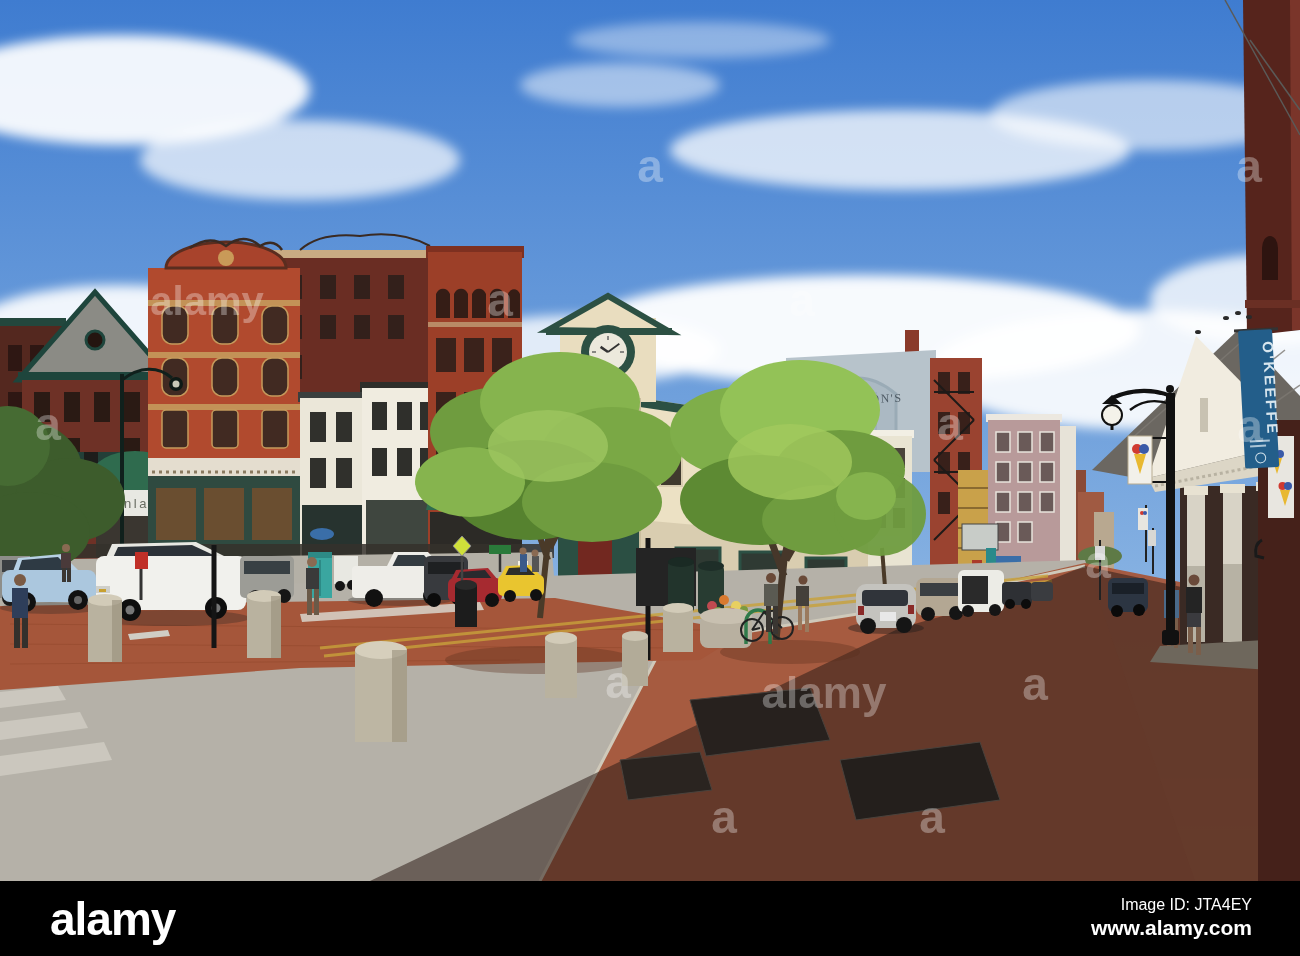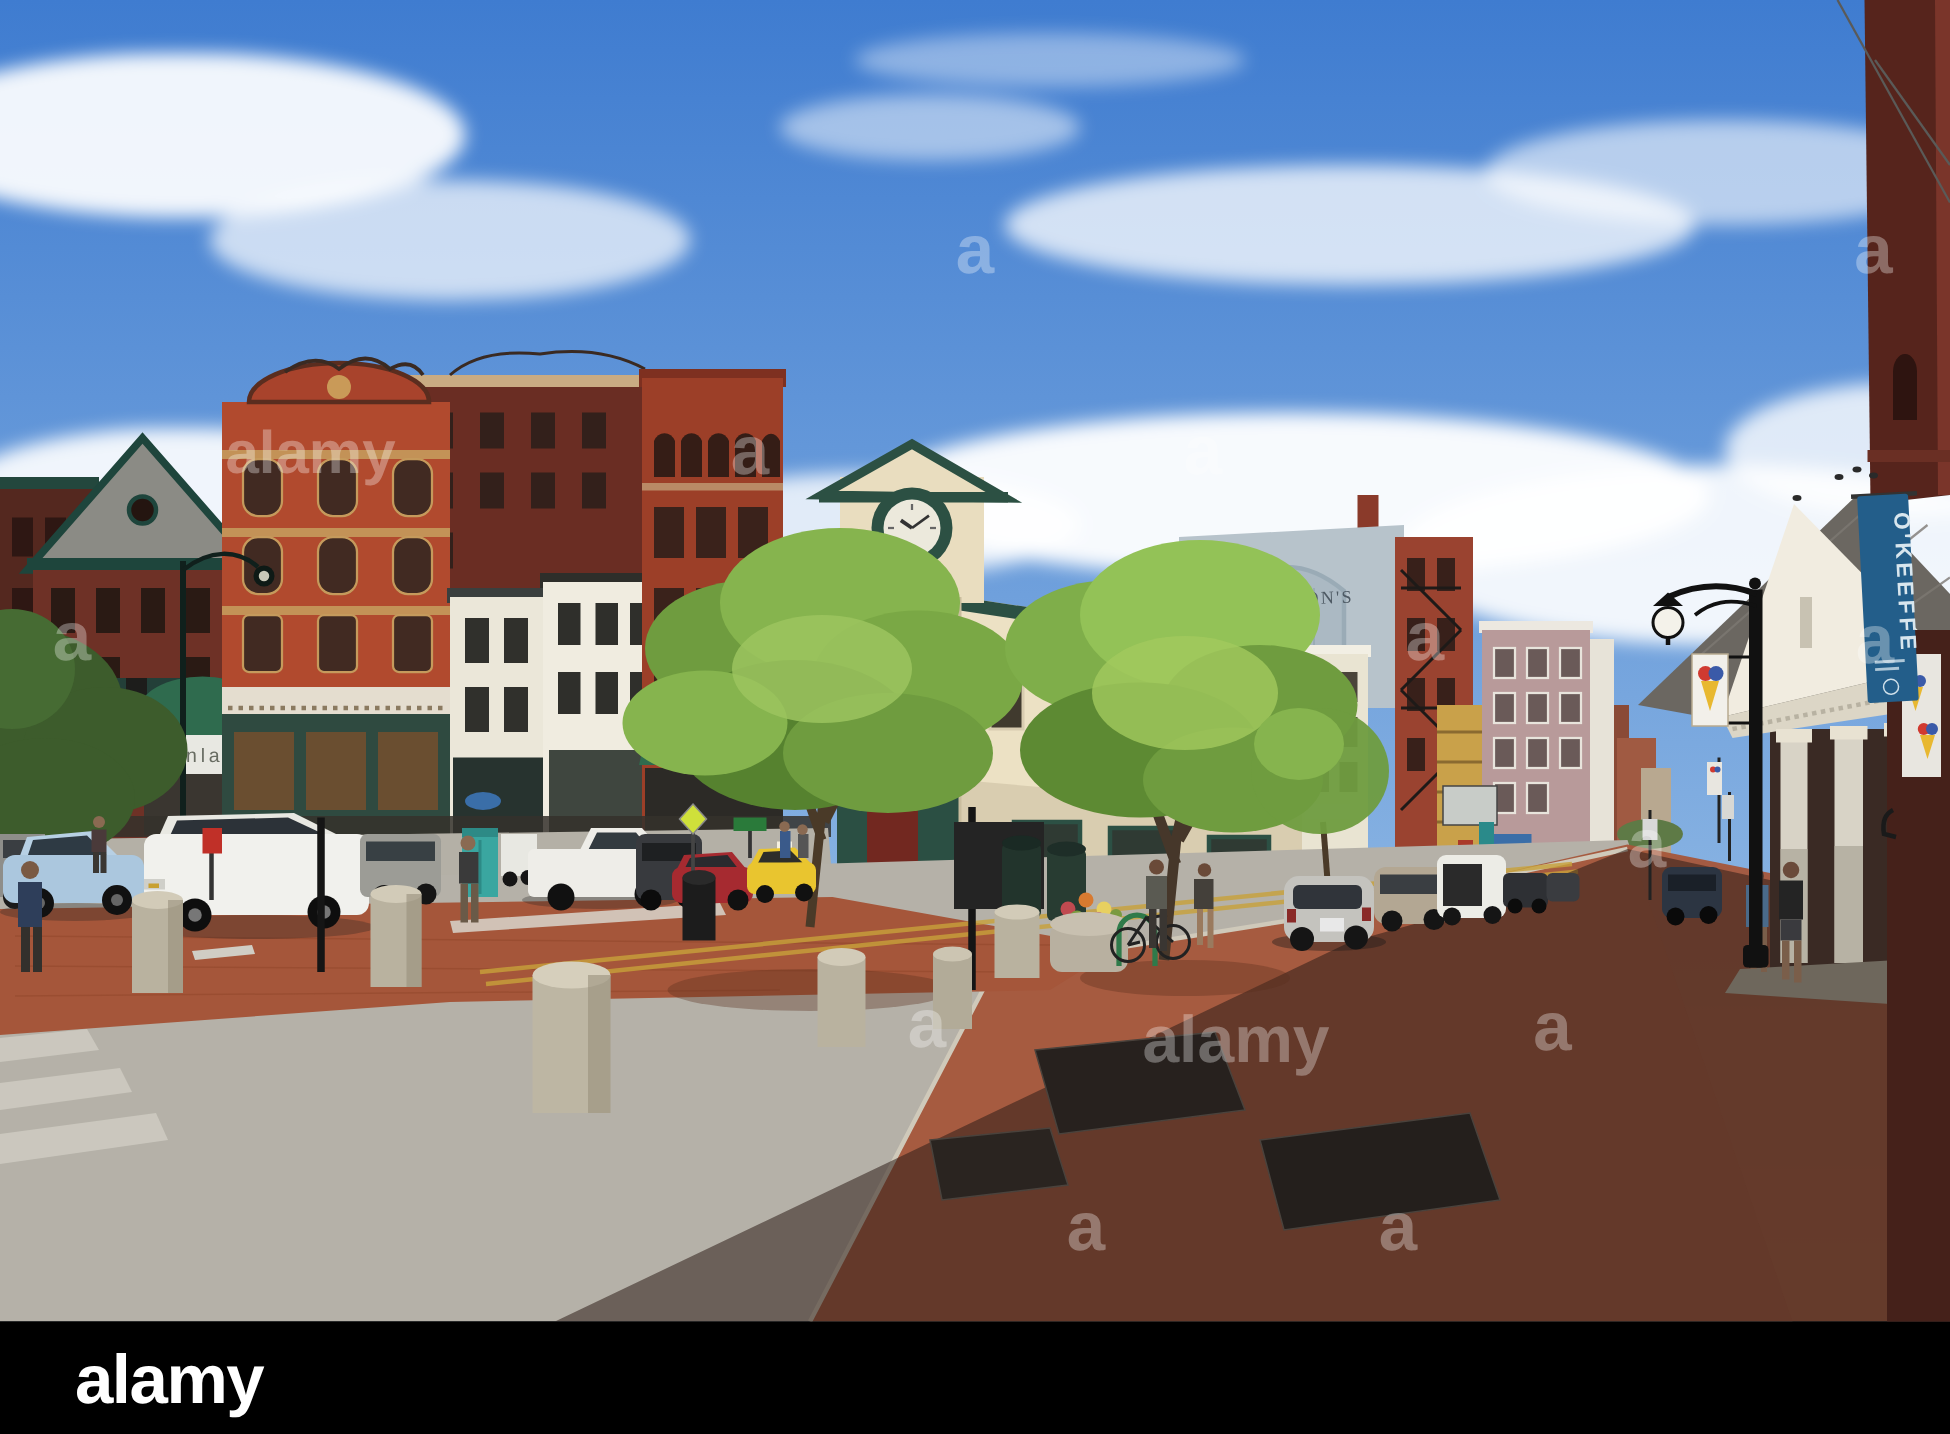--- a/index.html
+++ b/index.html
@@ -770,14 +770,18 @@
     <text class="wm" x="1035" y="700">a</text>
     <text class="wm" x="724" y="833">a</text>
     <text class="wm" x="932" y="833">a</text>
     <text class="wm" x="207" y="315" font-size="40" opacity=".38">alamy</text>
     <text class="wm" x="824" y="708" font-size="44" opacity=".4">alamy</text>
   </g>
 </svg>
 
 <div class="footer">
   <div class="footer-logo">alamy</div>
+  <div class="footer-right">
+    <div class="footer-id">Image ID: JTA4EY</div>
+    <div class="footer-url">www.alamy.com</div>
+  </div>
 </div>
 </div>
 
 </body></html>

